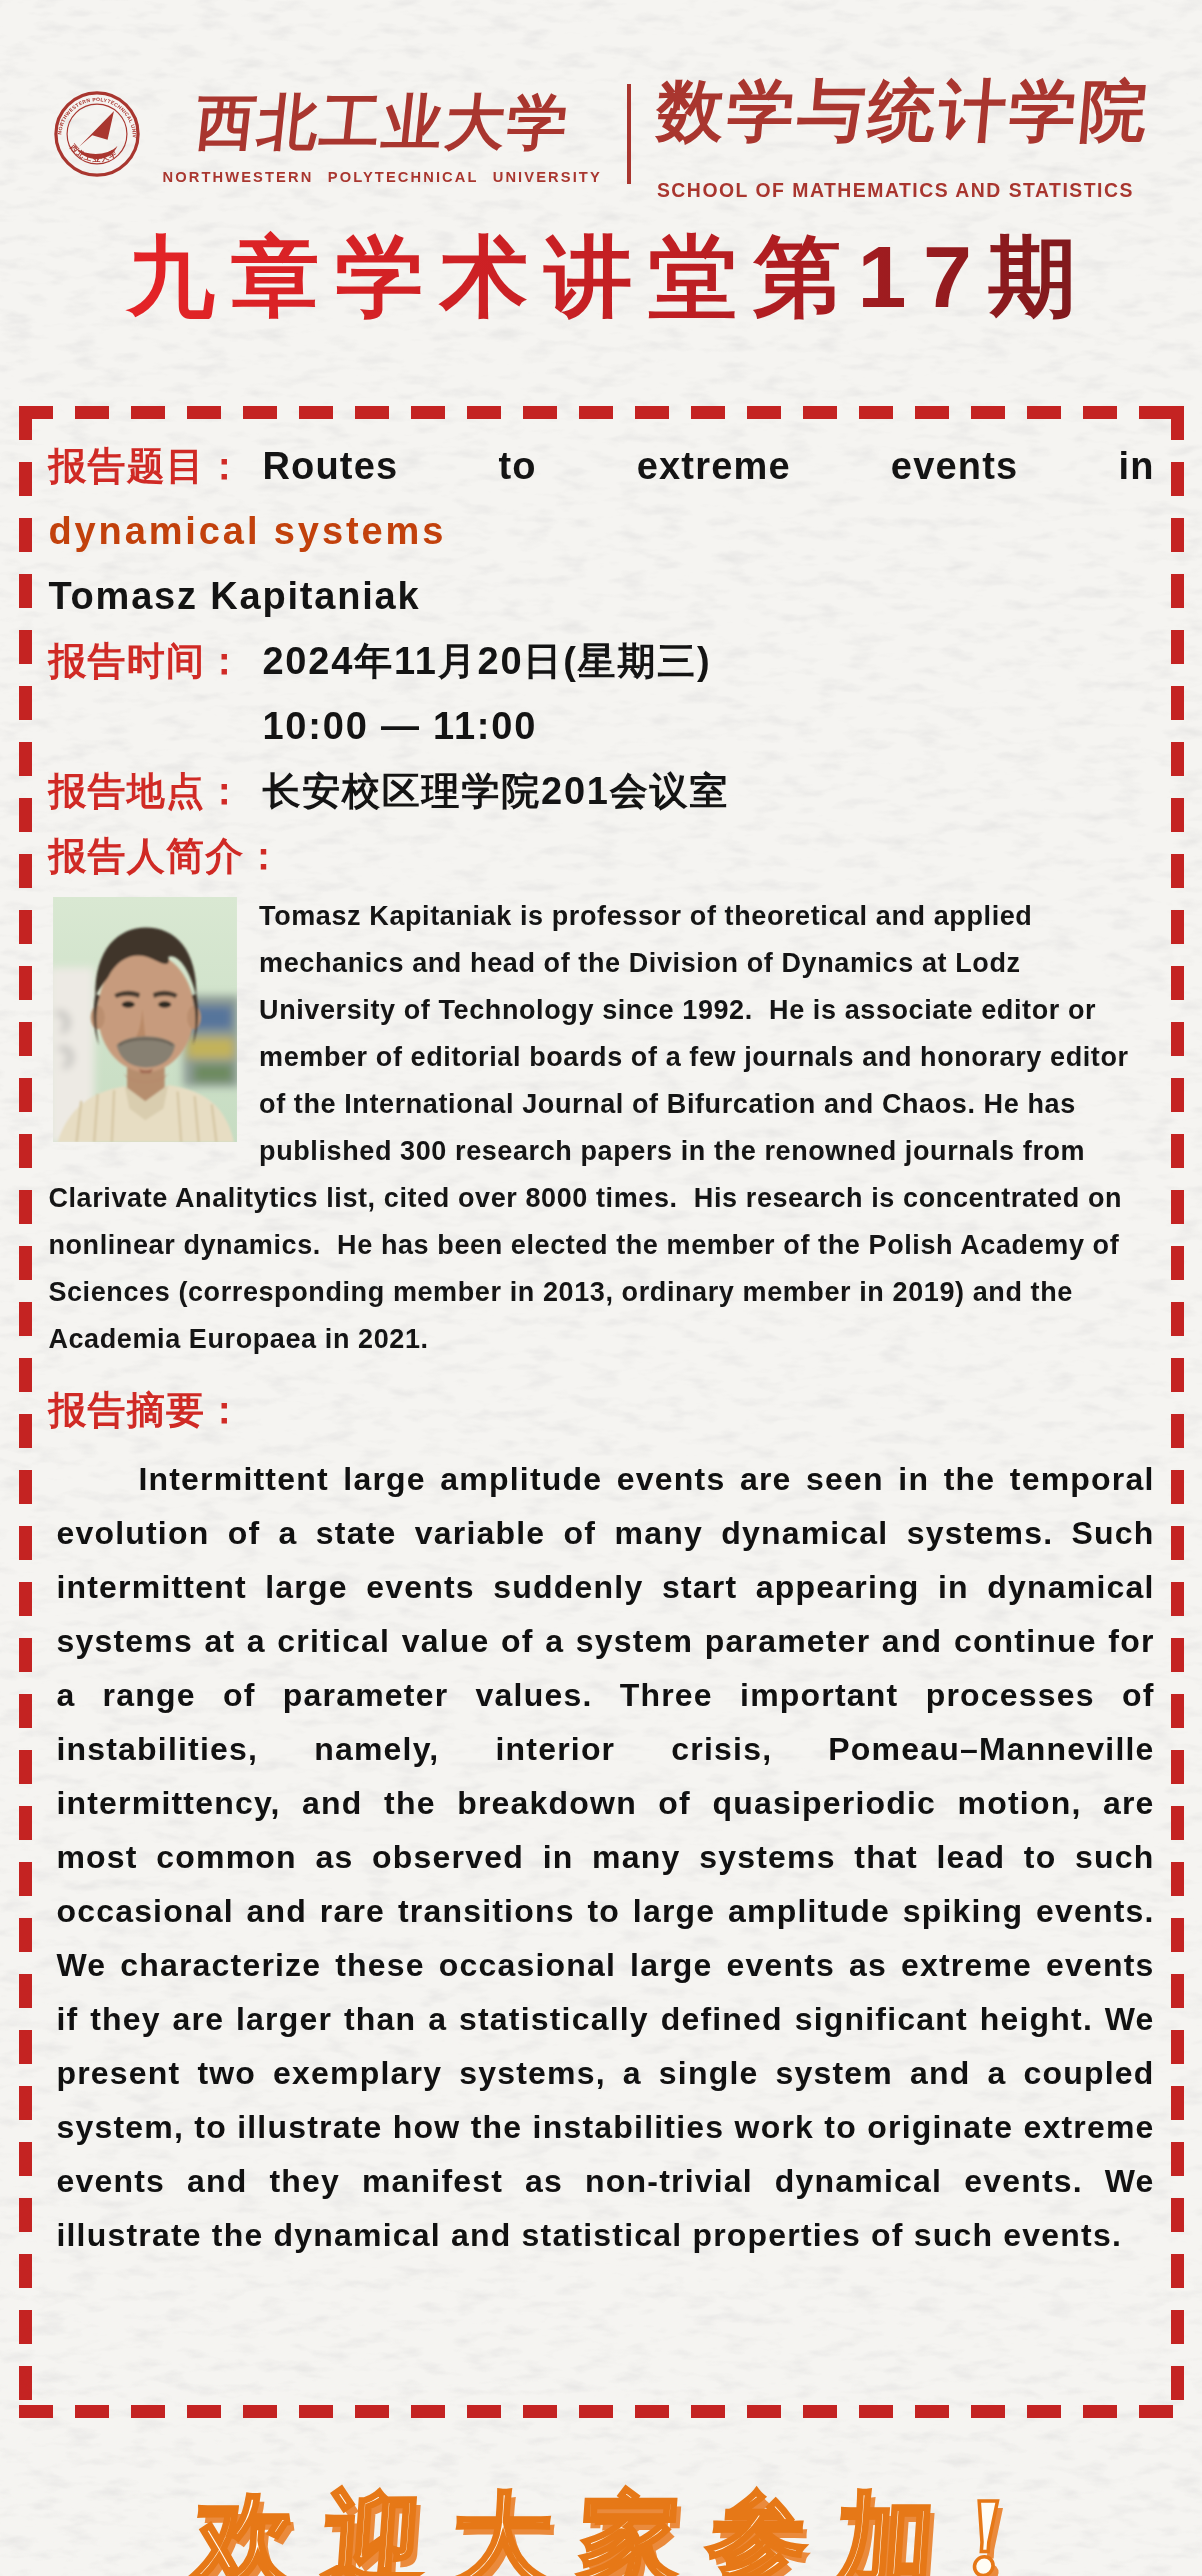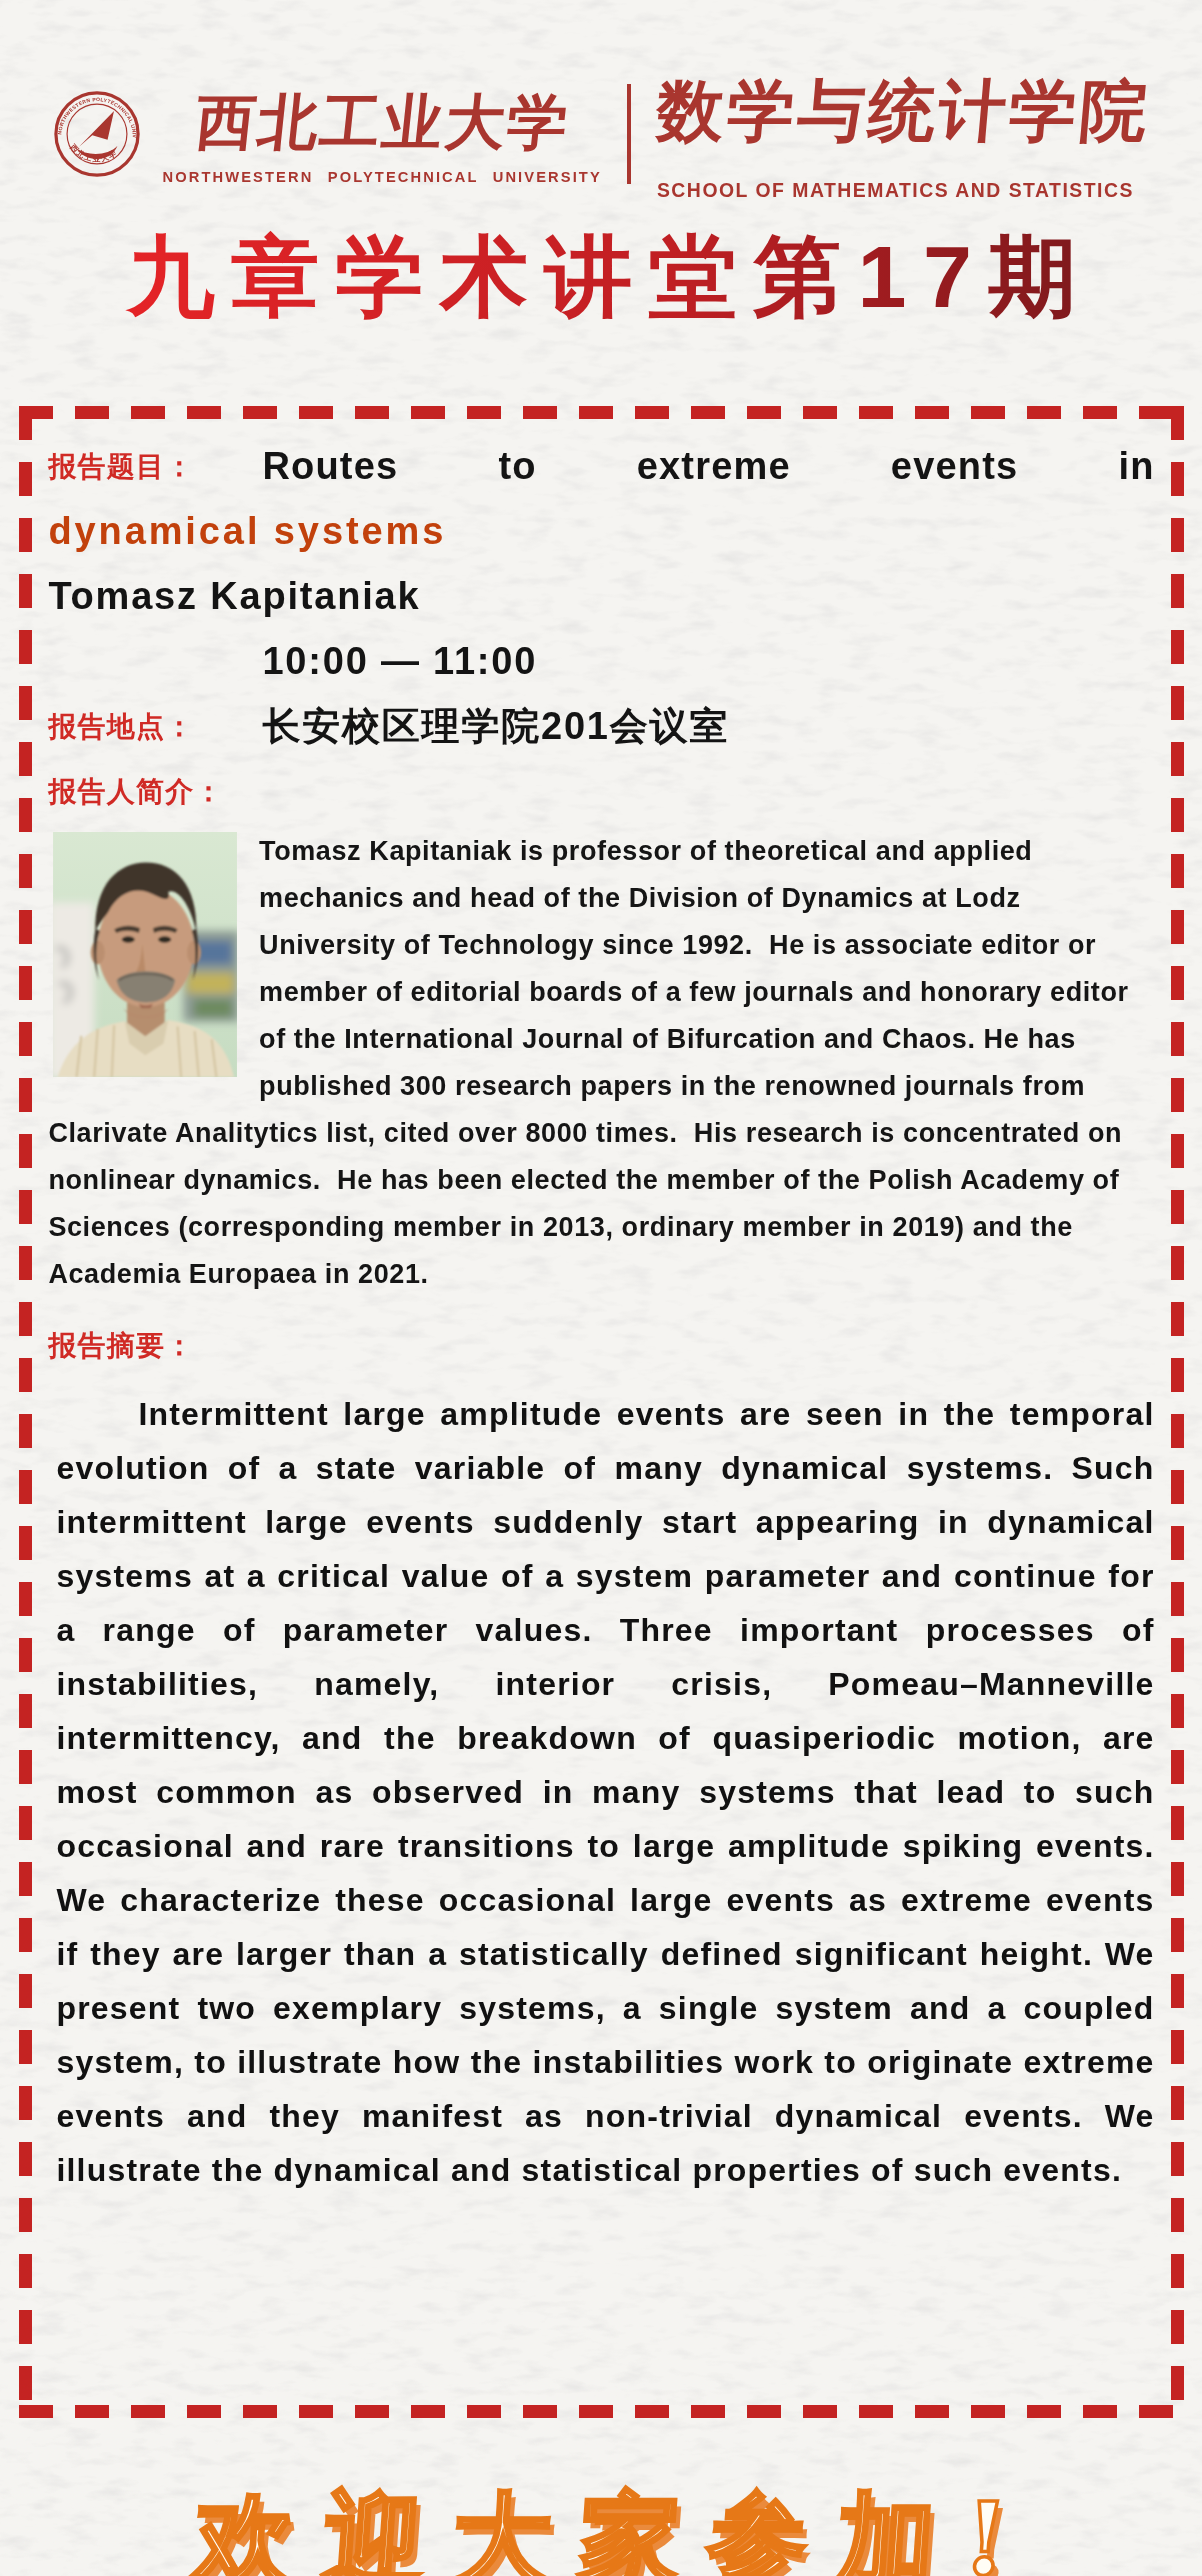--- a/index.html
+++ b/index.html
@@ -41,21 +41,21 @@
 
   
   .box { position:relative; margin:82px 19.4px 0 19.4px; height:2012px; padding:28px 29px 0 29px; }
   .edge { position:absolute; z-index:2; }
   .edge-top    { left:0; right:0; top:0;    height:13px; background:repeating-linear-gradient(90deg,  #c42322 0 34px, transparent 34px 56px); }
   .edge-bottom { left:0; right:0; bottom:0; height:13px; background:repeating-linear-gradient(90deg,  #c42322 0 34px, transparent 34px 56px); }
   .edge-left   { top:0; bottom:0; left:0;   width:13px;  background:repeating-linear-gradient(180deg, #c42322 0 34px, transparent 34px 56px); }
   .edge-right  { top:0; bottom:0; right:0;  width:13px;  background:repeating-linear-gradient(180deg, #c42322 0 34px, transparent 34px 56px); }
 
   .row { display:flex; align-items:flex-start; line-height:65px; }
-  .lbl { color:#d02a25; font-size:28px; font-weight:900; letter-spacing:1.2px; flex:0 0 214px; white-space:nowrap; }
+  .lbl { color:#d02a25; font-size:38px; font-weight:900; letter-spacing:1.2px; flex:0 0 214px; white-space:nowrap; }
   .lbl.auto { flex:0 0 auto; }
   .val { color:#141414; font-size:38px; font-weight:900; letter-spacing:1.8px; }
   .topic-l1 { flex:1; color:#141414; font-size:38px; font-weight:900; letter-spacing:1.2px;
               text-align:justify; text-align-last:justify; }
   .topic-l2 { color:#c2410c; font-size:38px; font-weight:900; letter-spacing:2.9px; line-height:65px; }
   .indented { margin-left:214px; }
 
   
   .bio { display:flow-root; margin-top:4px; }
   .photo-frame { float:left; width:184px; height:245px; margin:3.5px 22px 3.5px 4.7px; }
@@ -134,20 +134,24 @@
     <div class="row">
       <span class="lbl">报告题目：</span>
       <span class="topic-l1">Routes to extreme events in</span>
     </div>
     <div class="topic-l2">dynamical systems</div>
 
     <div class="row">
       <span class="val">Tomasz Kapitaniak</span>
     </div>
 
+    <div class="row">
+      <span class="lbl">报告时间：</span>
+      <span class="val">2024年11月20日(星期三)</span>
+    </div>
     <div class="row">
       <span class="val indented">10:00 — 11:00</span>
     </div>
 
     <div class="row">
       <span class="lbl">报告地点：</span>
       <span class="val">长安校区理学院201会议室</span>
     </div>
 
     <div class="row">

